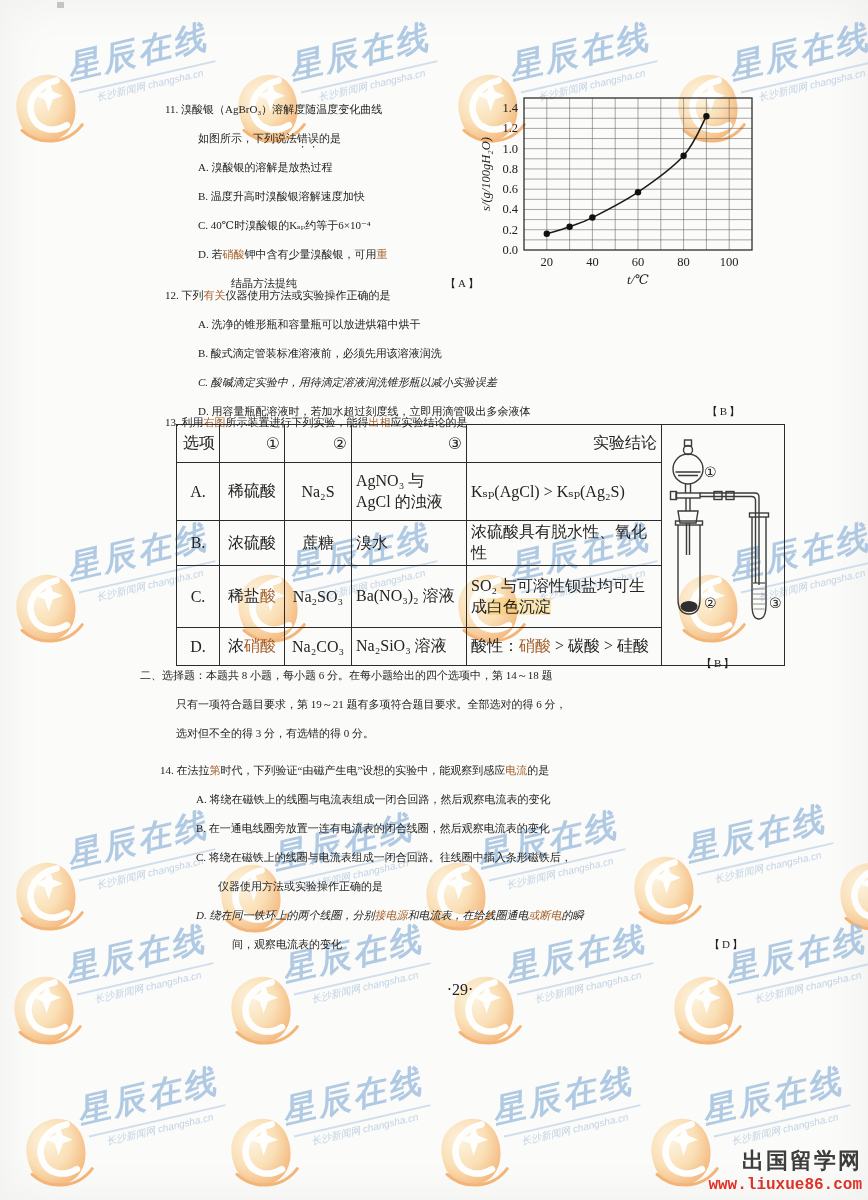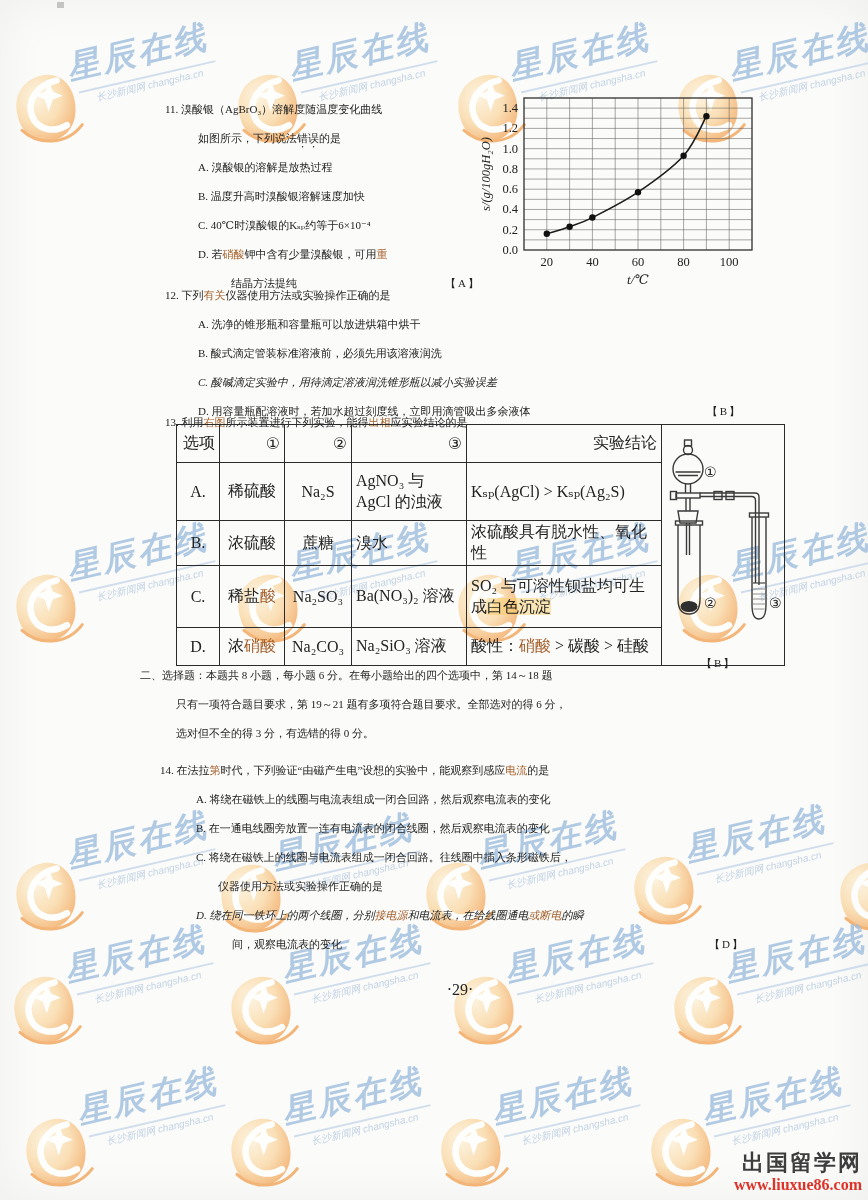--- a/index.html
+++ b/index.html
@@ -29,21 +29,21 @@
             font-size:16px;color:#232323;}
   #q13table td{border:1.6px solid #2b2b2b;padding:1px 4px;vertical-align:middle;background:transparent;}
   #q13table td.hd{text-align:right;margin-left:8px;}
   #q13table td.lb{text-align:center;}
   #q13table td.diagram-cell{vertical-align:top;padding:0;}
   
   #chart{position:absolute;left:478px;top:84px;}
   
   #pagenum{position:absolute;left:420px;top:981px;width:80px;text-align:center;font-size:16px;}
   #sitebox{position:absolute;right:6px;top:1150px;text-align:right;
-           font-family:Liberation Serif, serif;}
+           font-family:Liberation Mono, monospace;}
   #sitename{font-size:22px;font-weight:bold;color:#3d3d3d;letter-spacing:2px;line-height:26px;}
   #siteurl{font-size:16px;font-weight:bold;color:#e03127;line-height:18px;}
   #scan-dot{position:absolute;left:57px;top:2px;width:7px;height:6px;background:#9a9a9a;opacity:.55;}
 </style>
 </head>
 <body>
 
 <div class="page">
   <div id="wm-layer">
       <div class="wm" style="left: 10px; top: 28px;">

